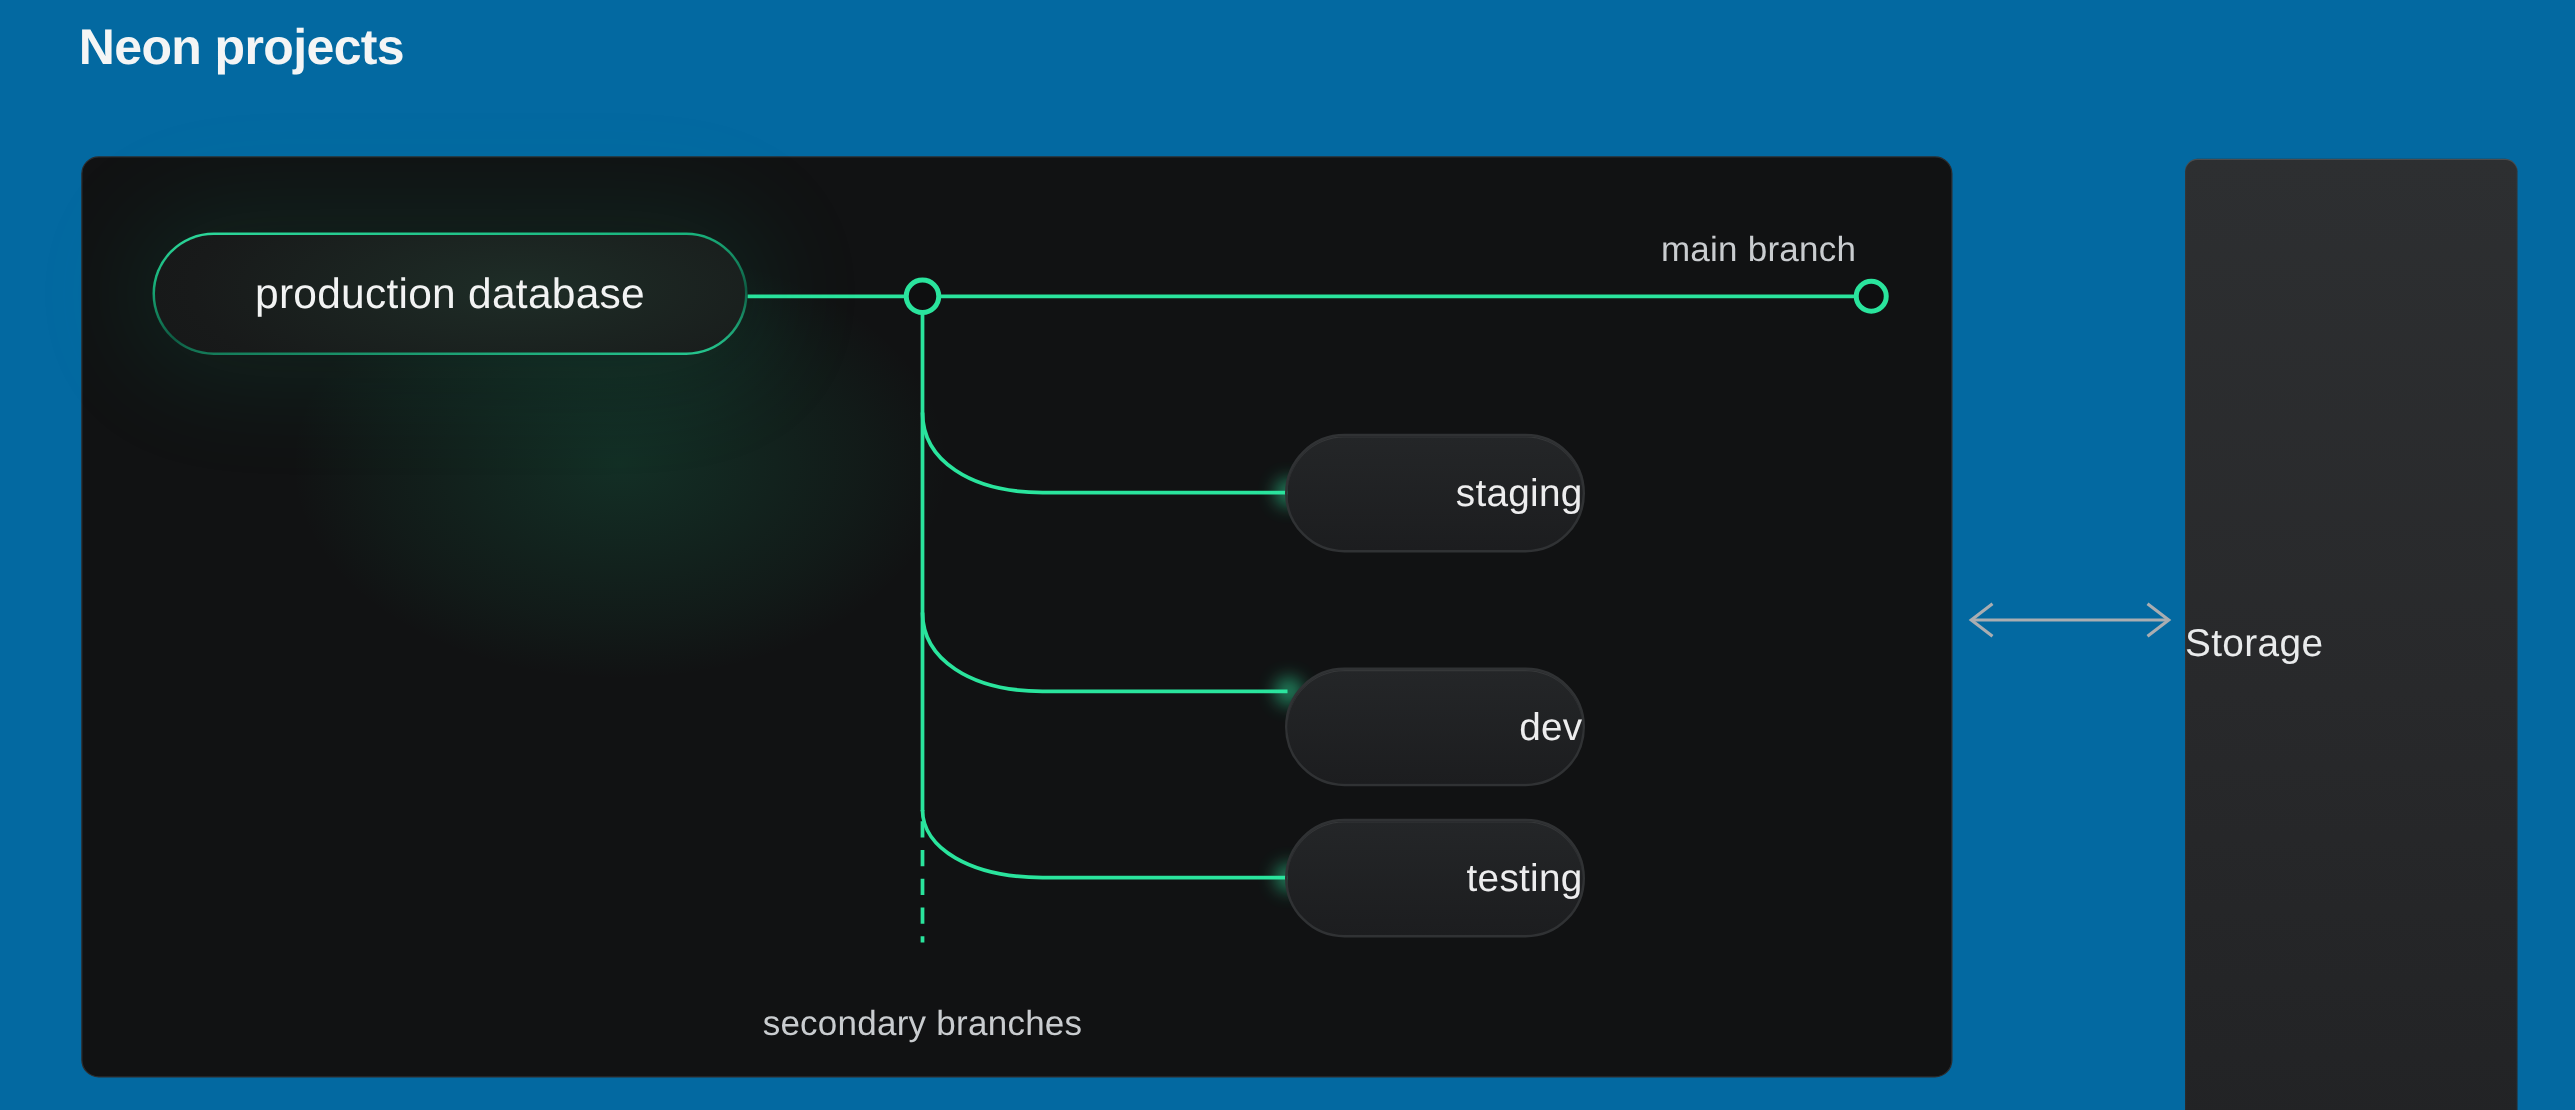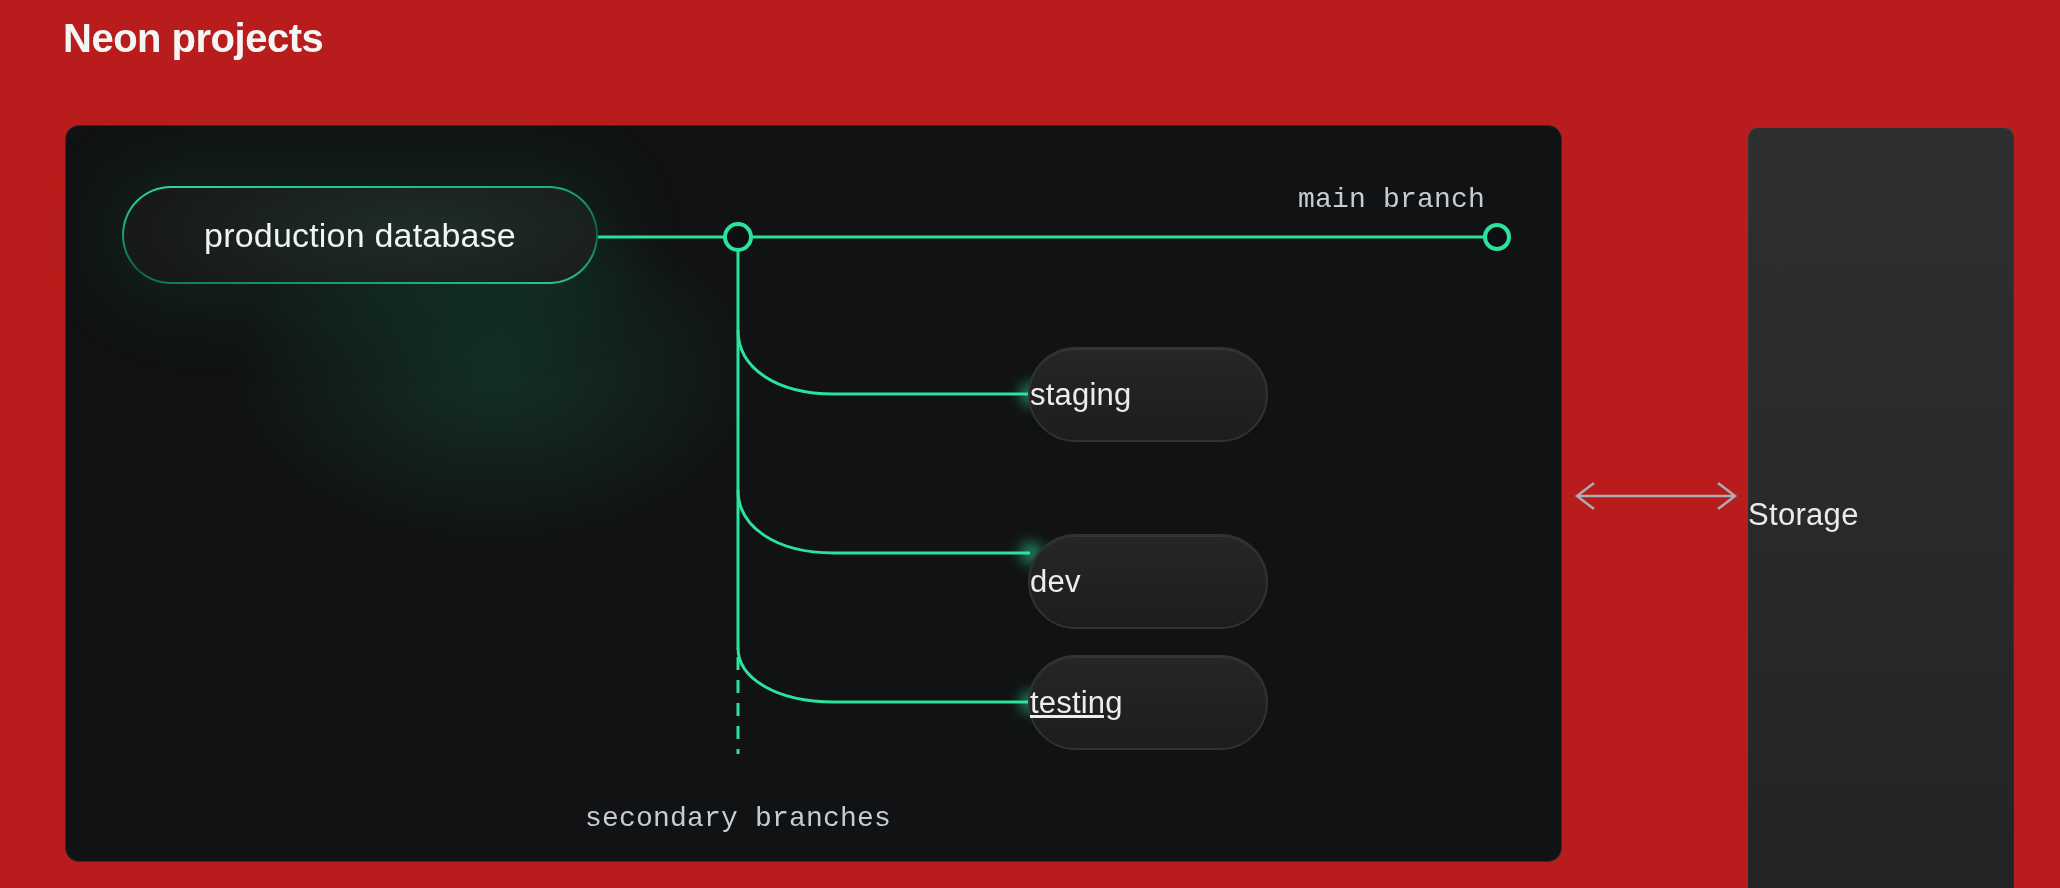--- a/index.html
+++ b/index.html
@@ -1,37 +1,37 @@
 <!DOCTYPE html>
 <html><head>
 <meta charset="utf-8">
 <style>
   html,body{margin:0;padding:0;background:#0a0a0b;}
   .canvas{
     position:relative;width:2060px;height:888px;overflow:hidden;
-    background:#b91c1c;
+    background:#0369a1;
     font-family:"Liberation Sans","DejaVu Sans",sans-serif;
     -webkit-font-smoothing:antialiased;
   }
   .page-title{
     position:absolute;left:63px;top:16px;margin:0;
     font-size:40px;font-weight:700;letter-spacing:-0.5px;color:#f4f5f5;
   }
   .panel{
     position:absolute;left:65px;top:125px;width:1497px;height:737px;
     border:1.5px solid #2c2d2f;border-radius:14px;
     background:#111213;box-sizing:border-box;
   }
   .haze{
     position:absolute;left:80px;top:15px;width:700px;height:460px;
     background:radial-gradient(closest-side,rgba(28,190,128,0.17),rgba(28,190,128,0.05) 55%,rgba(28,190,128,0) 75%);
     pointer-events:none;
   }
   .lines{position:absolute;left:0;top:0;}
-  .pill{position:absolute;box-sizing:border-box;display:flex;align-items:center;justify-content:flex-start;}
+  .pill{position:absolute;box-sizing:border-box;display:flex;align-items:center;justify-content:flex-end;}
   .pill-production{
     left:122px;top:186px;width:476px;height:98px;border-radius:60px;
     padding:2px;
     background:linear-gradient(175deg,#2edb9d 0%,#19b27c 28%,#0e5c43 62%,#27cf95 100%);
     box-shadow:0 0 90px 18px rgba(24,197,135,0.10);
   }
   .pill-production .pill-inner{
     width:100%;height:100%;border-radius:58px;
     display:flex;align-items:center;justify-content:center;
     background:radial-gradient(90% 150% at 62% 45%,#1e2d27 0%,#181a1a 62%,#141516 100%);
@@ -39,22 +39,22 @@
   }
   .pill-small{
     left:1028px;width:240px;height:95px;border-radius:48px;
     background:linear-gradient(180deg,#242628 0%,#1c1d1f 100%);
     border:2px solid #303234;
     box-shadow:inset 0 1px 0 rgba(255,255,255,0.08);
     color:#ededee;font-size:31px;letter-spacing:0.2px;
   }
   .pill-staging{top:347px;}
   .pill-dev{top:534px;}
-  .pill-testing{top:655px;text-decoration:underline;}
-  .line-label{position:absolute;color:#c9cccf;font-size:28px;letter-spacing:0.2px;font-family:Liberation Mono, monospace;}
+  .pill-testing{top:655px;}
+  .line-label{position:absolute;color:#c9cccf;font-size:28px;letter-spacing:0.2px;}
   .label-main-branch{left:1185px;top:184px;width:300px;text-align:right;}
   .label-secondary{left:538px;top:772px;width:400px;text-align:center;margin-top:31px;}
   .storage-box{
     position:absolute;left:1748px;top:127px;width:266px;height:775px;
     border-radius:10px;
     background:linear-gradient(180deg,#2d2f31 0%,#28292b 55%,#222325 100%);
     box-shadow:inset 0 1px 0 rgba(255,255,255,0.12),inset 0 0 0 1px rgba(255,255,255,0.03);
     display:flex;align-items:center;justify-content:flex-start;
     color:#e9ebec;font-size:31px;letter-spacing:0.3px;
   }

